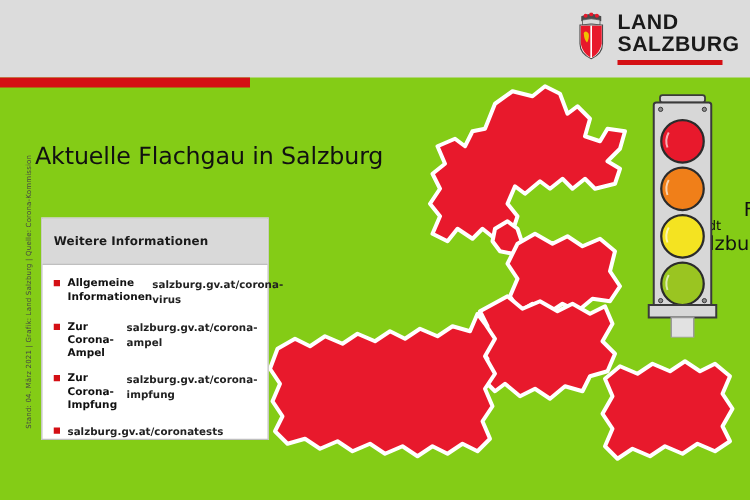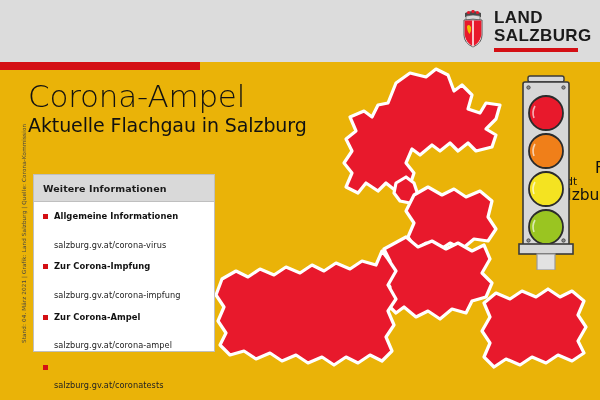--- a/index.html
+++ b/index.html
@@ -1,21 +1,21 @@
 <!DOCTYPE html>
 <html><head>
 <meta charset="utf-8">
 <style>
   html,body{margin:0;padding:0;}
   body{
     width:600px;height:400px;overflow:hidden;background:#ffffff;
     font-family:"DejaVu Sans","Liberation Sans",sans-serif;
     position:relative;
   }
-  #stage{position:absolute;inset:0;width:600px;height:400px;overflow:hidden;background:#eab308;}
+  #stage{position:absolute;inset:0;width:600px;height:400px;overflow:hidden;background:#84cc16;}
 
   
   .header-bar{
     position:absolute;left:0;top:0;width:600px;height:62px;
     background:#dcdcdc;
   }
   .header-accent{
     position:absolute;left:0;top:62px;width:200px;height:8px;
     background:#d40f14;
   }
@@ -48,32 +48,32 @@
     font-size:5.6px;color:#444;white-space:nowrap;letter-spacing:.15px;
     text-align:center;
   }
 
   
   .infobox{
     position:absolute;left:33px;top:174px;width:182px;height:178px;
     background:#ffffff;border:1px solid #bfbfbf;box-sizing:border-box;
   }
   .infobox-head{
-    height:27px;background:#d9d9d9;border-bottom:1px solid #bfbfbf;
+    height:37px;background:#d9d9d9;border-bottom:1px solid #bfbfbf;
     display:flex;align-items:center;padding-left:9px;box-sizing:border-box;
   }
   .infobox-head span{font-size:9.5px;font-weight:700;color:#1a1a1a;letter-spacing:.1px;}
   .infobox-body{padding:9px 8px 0 9px;}
   .li{display:flex;align-items:flex-start;margin-bottom:10px;}
   .li-bullet{
     width:5px;height:5px;background:#d40f14;flex:0 0 5px;margin-top:3px;margin-right:6px;
   }
-  .li-text{display:flex;flex-direction:column;}
+  .li-text{display:flex;}
   .li-title{font-size:8.4px;font-weight:700;color:#111;line-height:1.25;letter-spacing:.05px;}
-  .li-url{font-size:8.2px;font-weight:400;color:#222;line-height:1.45;margin-top:18px;letter-spacing:.05px;}
+  .li-url{font-size:8.2px;font-weight:700;color:#222;line-height:1.45;margin-top:1px;letter-spacing:.05px;}
 
   
   .map{position:absolute;left:200px;top:55px;width:400px;height:345px;}
   .map svg{display:block;width:100%;height:100%;}
   .maplabel{
     position:absolute;color:#111;white-space:nowrap;font-weight:400;
   }
   .lbl-flachgau{left:395px;top:104px;font-size:15.5px;}
   .lbl-stadt{left:349px;top:120px;font-size:10.5px;}
   .lbl-salzburg{left:348px;top:131px;font-size:15.5px;}
@@ -110,21 +110,20 @@
         <circle cx="8.6" cy="16.6" r="1.5" fill="#f0c000"></circle>
       </g>
     </svg>
     <div class="logo-text">
       <div class="logo-l1">LAND</div>
       <div class="logo-l2">SALZBURG</div>
       <div class="logo-rule"></div>
     </div>
   </div>
 
-  <div class="title">Corona-Ampel</div>
   <div class="subtitle">Aktuelle Flachgau in Salzburg</div>
 
   <div class="credit">Stand: 04. März 2021 | Grafik: Land Salzburg | Quelle: Corona-Kommission</div>
 
   <div class="map">
     <svg viewBox="0 0 400 345">
       <g stroke="#ffffff" stroke-width="3.2" stroke-linejoin="round">
 
         <path fill="#e8192c" d="M188 48 L196 28 L210 18 L226 22 L236 14 L248 20 L254 36 L262 30 L272 40 L268 54
              L280 58 L286 48 L300 50 L296 64 L286 74 L296 80 L292 92 L276 96 L268 88 L258 96
@@ -196,36 +195,36 @@
         <div class="li-bullet"></div>
         <div class="li-text">
           <div class="li-title">Allgemeine Informationen</div>
           <div class="li-url">salzburg.gv.at/corona-virus</div>
         </div>
       </div>
 
       <div class="li">
         <div class="li-bullet"></div>
         <div class="li-text">
+          <div class="li-title">Zur Corona-Ampel</div>
+          <div class="li-url">salzburg.gv.at/corona-ampel</div>
+        </div>
+      </div>
+
+      <div class="li">
+        <div class="li-bullet"></div>
+        <div class="li-text">
           <div class="li-title">Zur Corona-Impfung</div>
           <div class="li-url">salzburg.gv.at/corona-impfung</div>
         </div>
       </div>
 
       <div class="li">
         <div class="li-bullet"></div>
         <div class="li-text">
-          <div class="li-title">Zur Corona-Ampel</div>
-          <div class="li-url">salzburg.gv.at/corona-ampel</div>
-        </div>
-      </div>
-
-      <div class="li">
-        <div class="li-bullet"></div>
-        <div class="li-text">
           <div class="li-url">salzburg.gv.at/coronatests</div>
         </div>
       </div>
 
     </div>
   </div>
 
 </div>
 
 </body></html>

